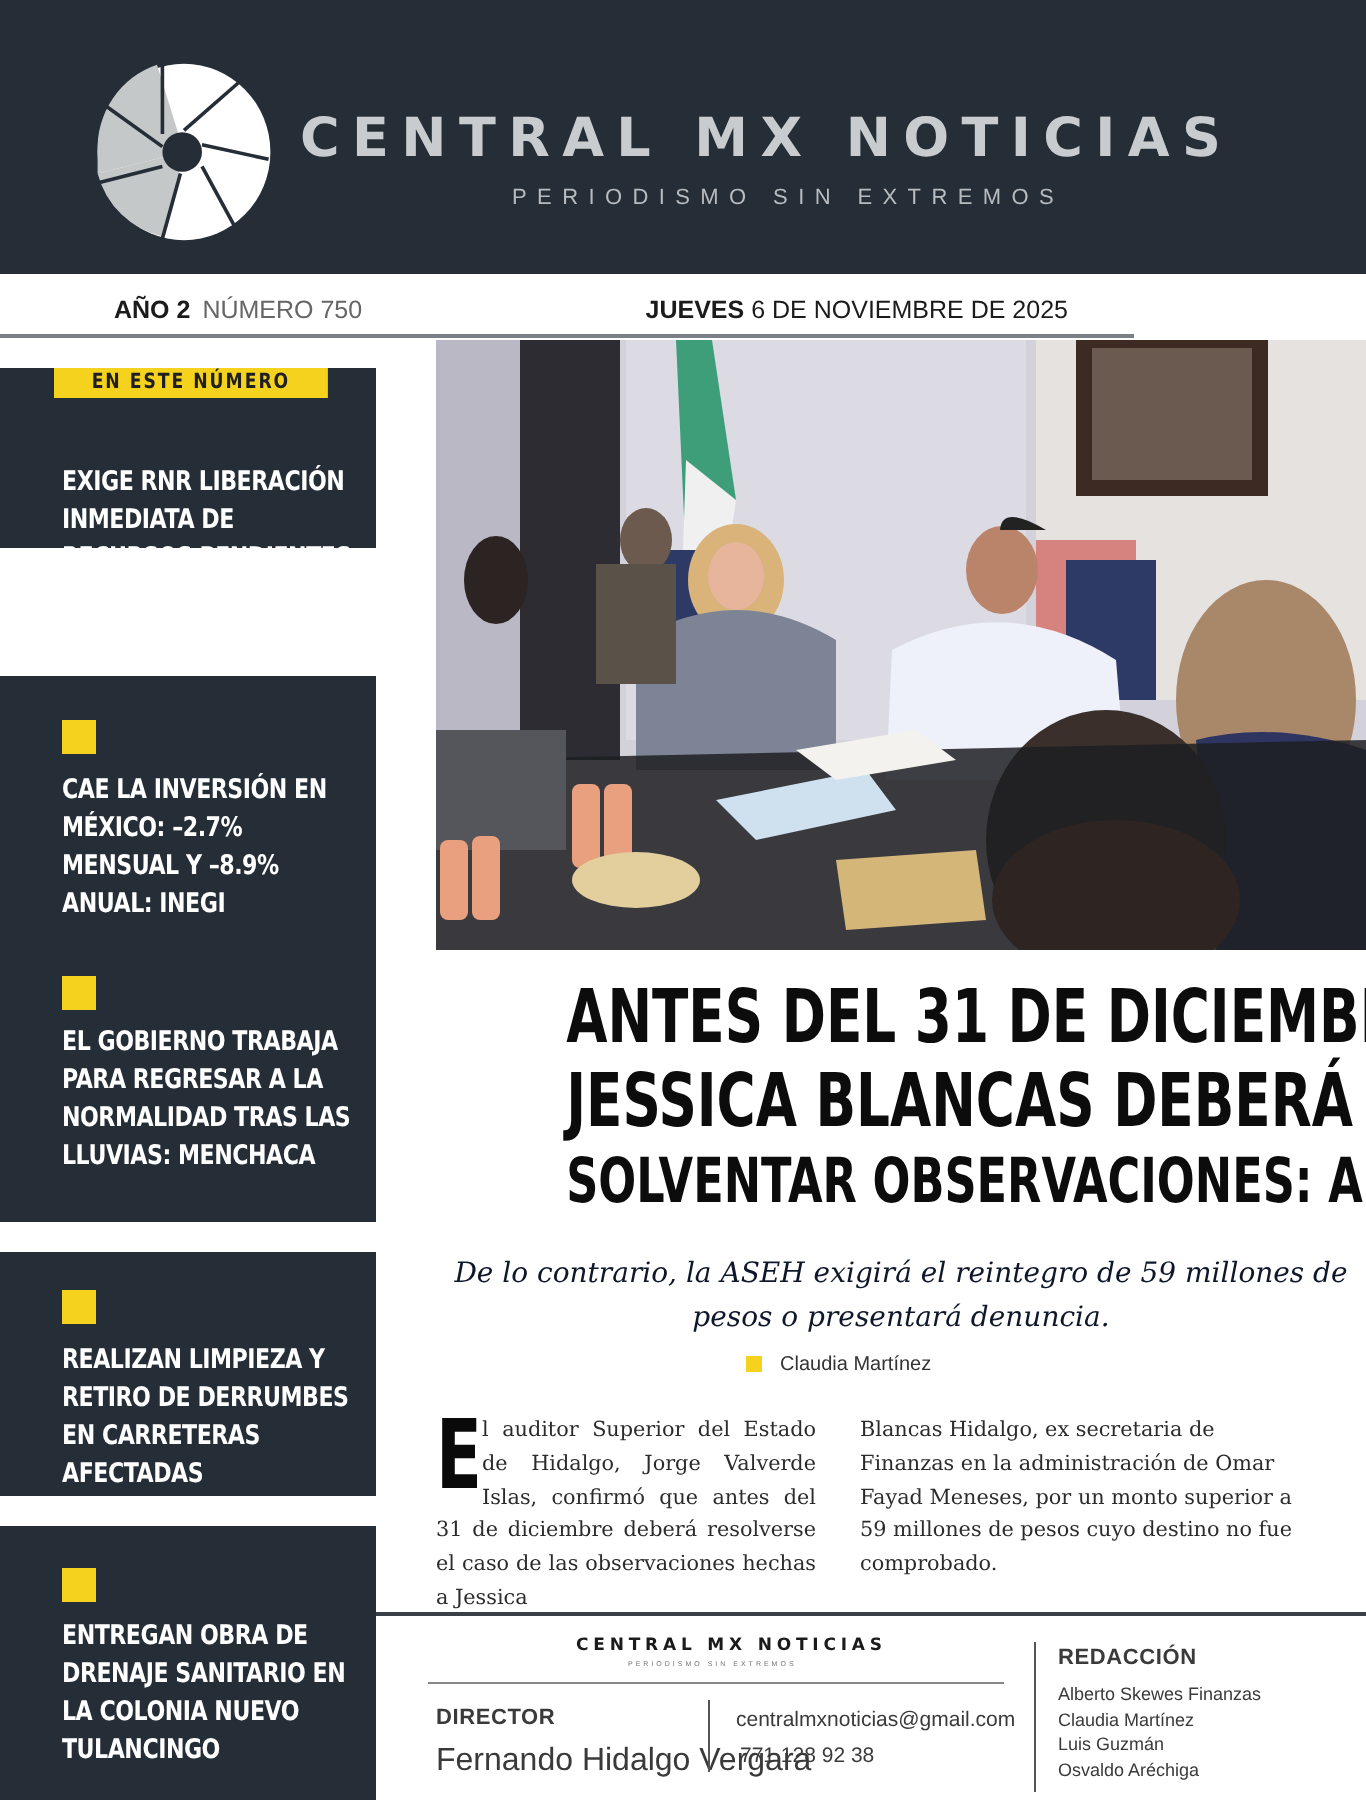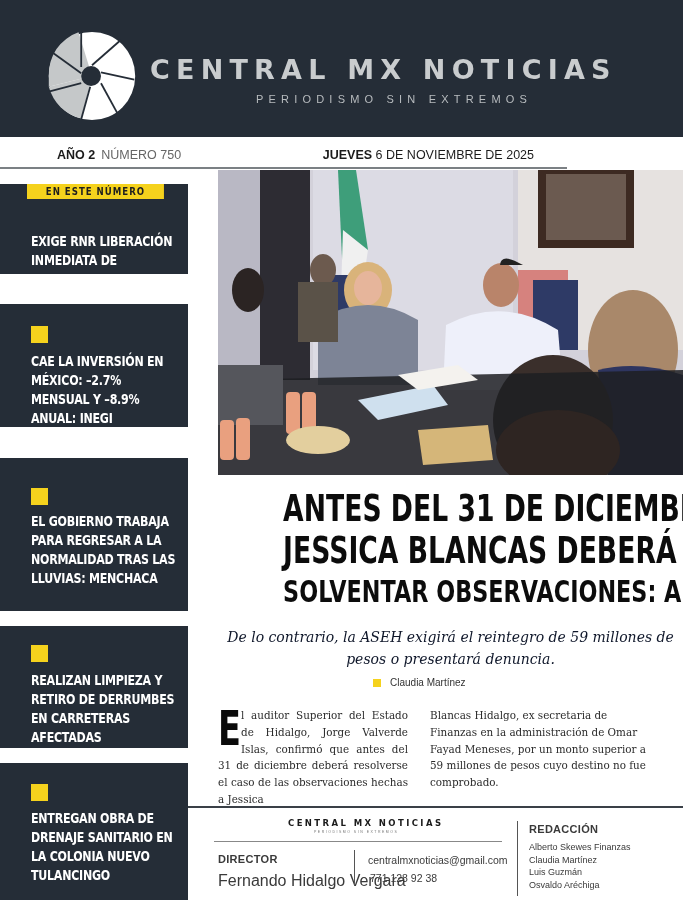--- a/index.html
+++ b/index.html
@@ -93,21 +93,21 @@
     <span>6 DE NOVIEMBRE DE 2025</span>
   </div>
 </div>
 
 <aside class="sidebar">
   <div class="card" style="top:14px;height:90px;">
     <div class="card-text" style="top:48px;">EXIGE RNR LIBERACIÓN INMEDIATA DE RECURSOS PENDIENTES 2025</div>
   </div>
   <div class="card-label" style="top:14px;">EN ESTE NÚMERO</div>
 
-  <div class="card" style="top:134px;height:123px;">
+  <div class="card" style="top:168px;height:123px;">
     <div class="card-square" style="top:22px;"></div>
     <div class="card-text" style="top:48px;">CAE LA INVERSIÓN EN MÉXICO: –2.7% MENSUAL Y –8.9% ANUAL: INEGI</div>
   </div>
 
   <div class="card" style="top:456px;height:122px;">
     <div class="card-square" style="top:19px;"></div>
     <div class="card-text" style="top:45px;">REALIZAN LIMPIEZA Y RETIRO DE DERRUMBES EN CARRETERAS AFECTADAS</div>
   </div>
 
   <div class="card" style="top:288px;height:153px;">

